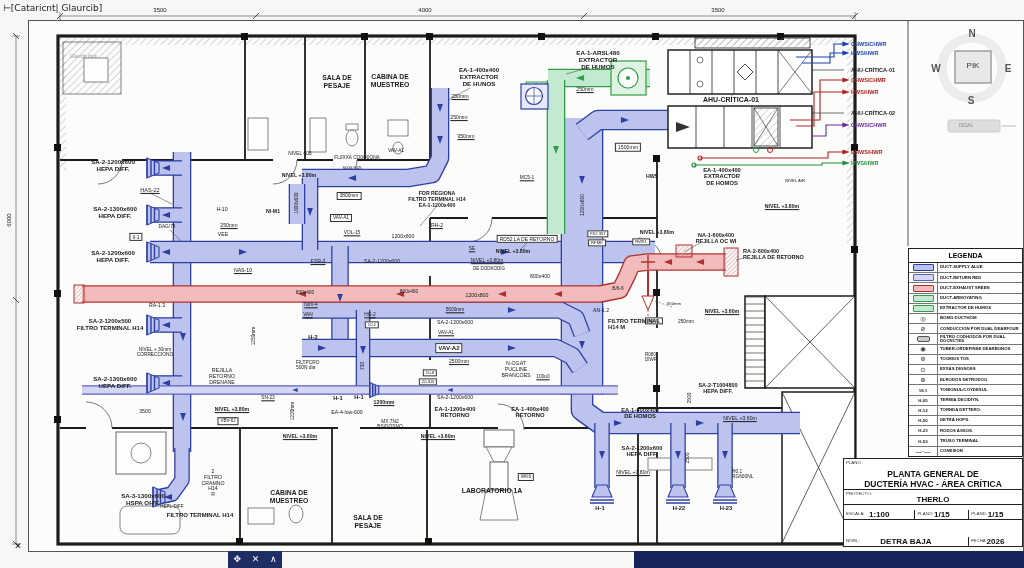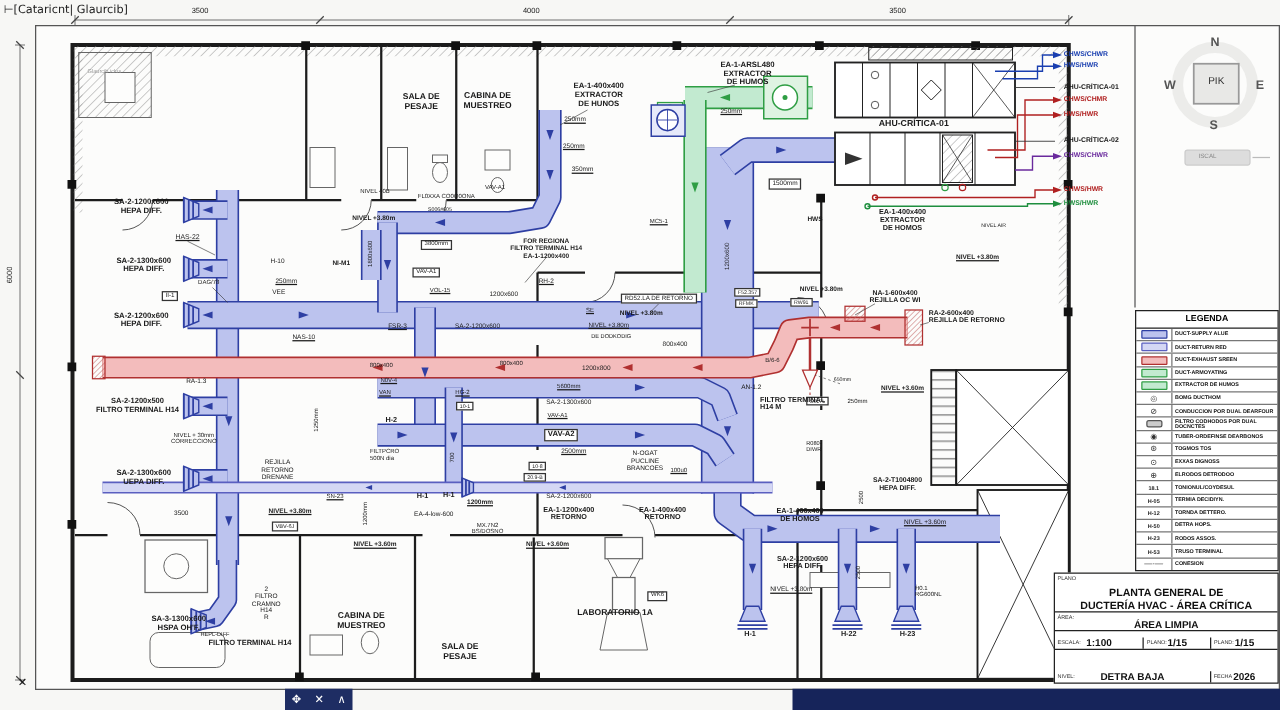--- a/index.html
+++ b/index.html
@@ -648,22 +648,22 @@
 
   <div id="tblock">
     <div class="tb-row" style="flex:0 0 30px;">
       <span class="tb-tag">PLANO</span>
       <div class="tb-val" style="flex-direction:column;font-size:8.5px;line-height:1.2;padding-top:4px;">
         <span>PLANTA GENERAL DE</span>
         <span>DUCTERÍA HVAC - ÁREA CRÍTICA</span>
       </div>
     </div>
     <div class="tb-row" style="flex:0 0 14px;">
-      <span class="tb-tag">ÁREA:</span>
-      <div class="tb-val" style="font-size:8px;">ÁREA LIMPIA</div>
+      <span class="tb-tag">PROYECTO:</span>
+      <div class="tb-val" style="font-size:8px;">THERLO</div>
     </div>
     <div class="tb-row" style="flex:0 0 14px;">
       <div class="tb-cell" style="flex:4;">
         <span class="tb-tag">ESCALA:</span>
         <div class="tb-val" style="font-size:8px;">1:100</div>
       </div>
       <div class="tb-cell" style="flex:3;">
         <span class="tb-tag">PLANO:</span>
         <div class="tb-val" style="font-size:8px;">1/15</div>
       </div>

